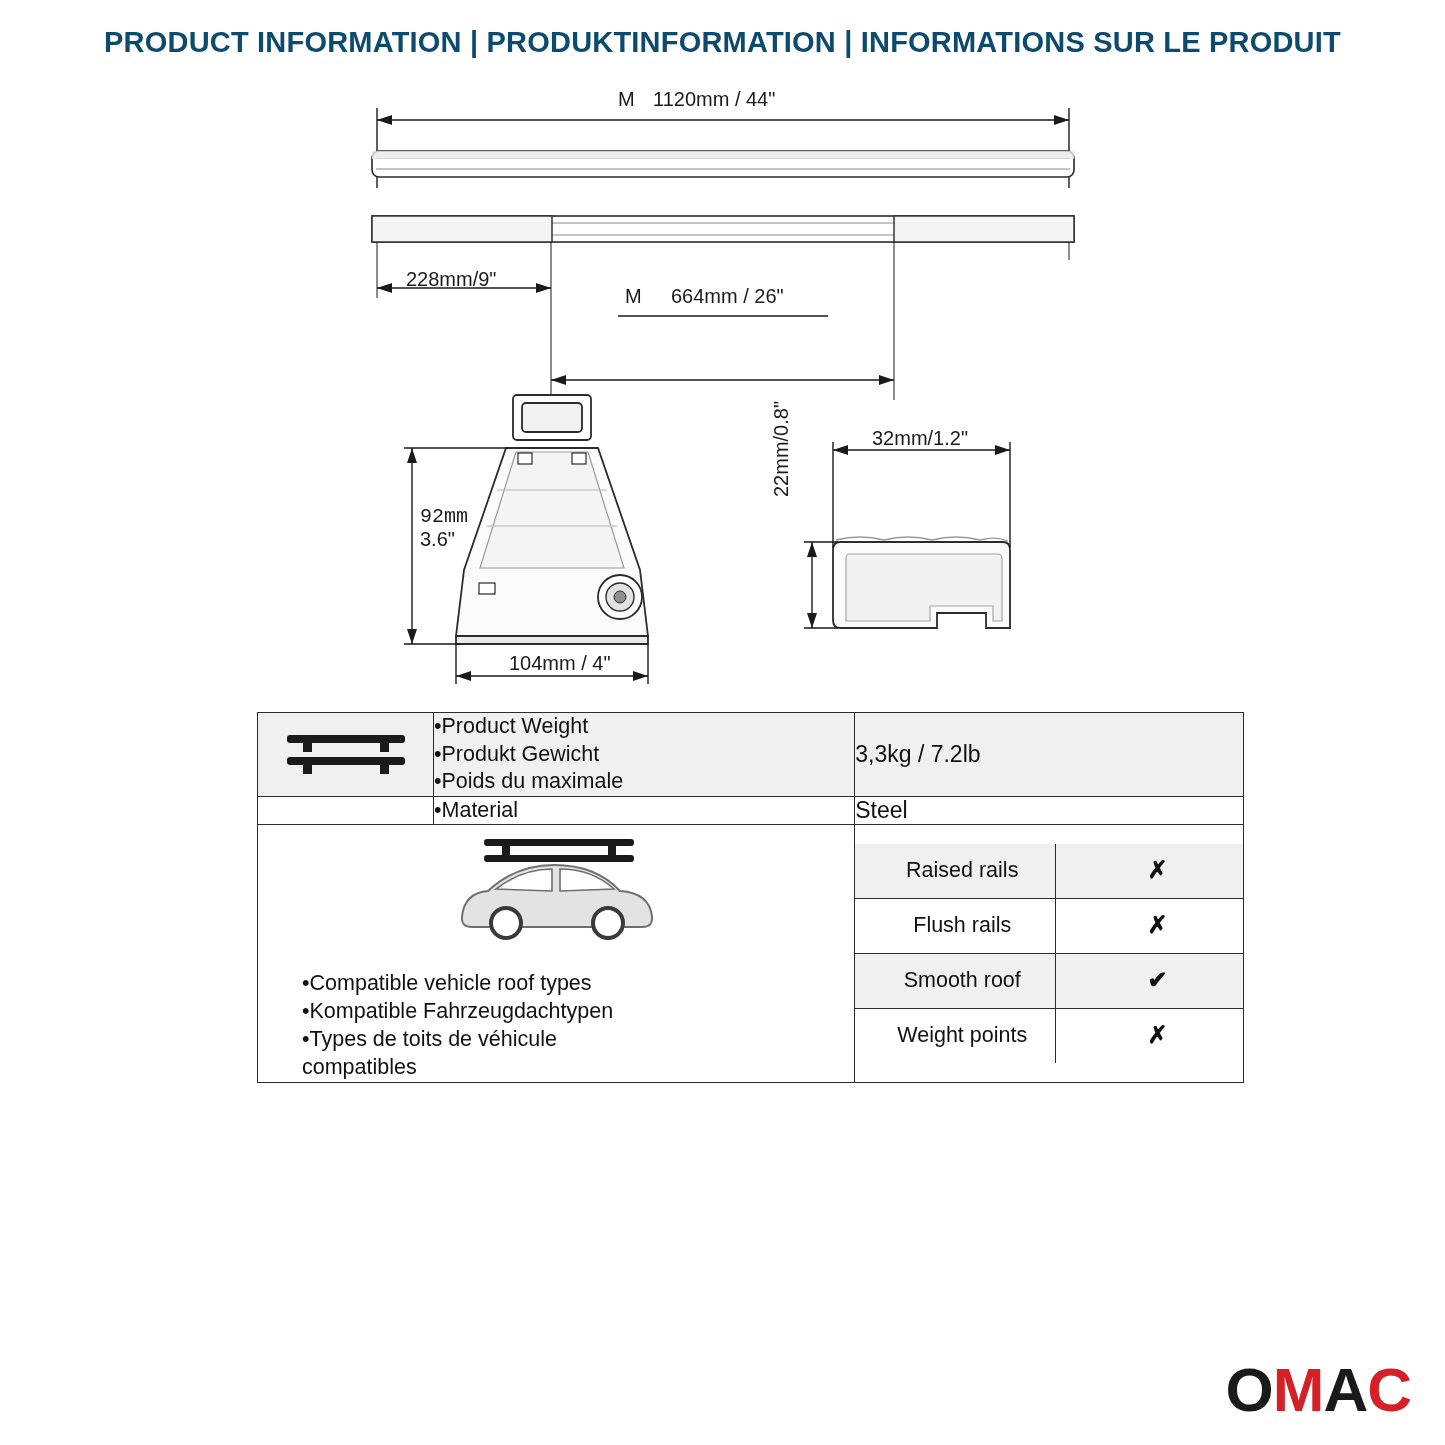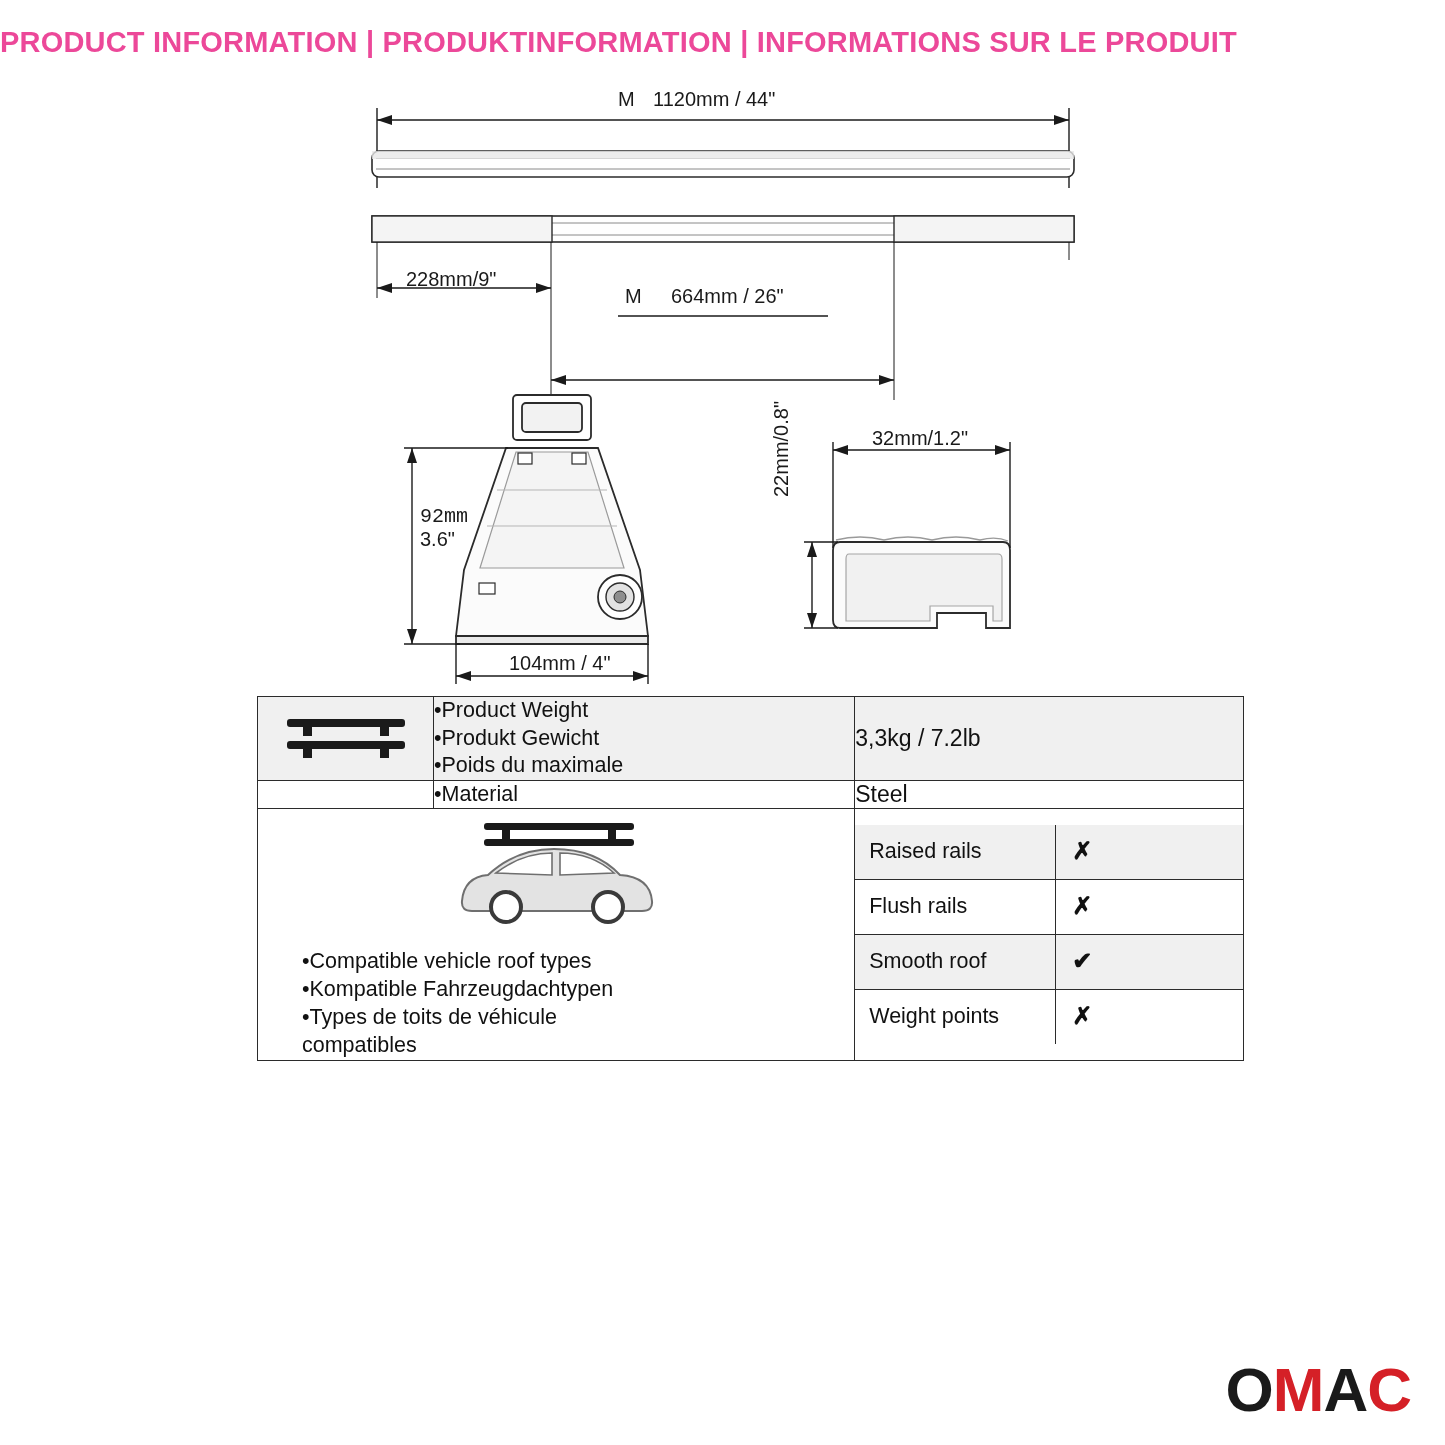--- a/index.html
+++ b/index.html
@@ -17,42 +17,42 @@
     height: 1445px;
     background: #ffffff;
     overflow: hidden;
   }
 
   
   .header-title {
     position: absolute;
     left: 0;
     top: 26px;
-    width: 1194px;
+    width: 1445px;
     text-align: center;
     font-size: 29px;
     font-weight: bold;
     letter-spacing: 0.2px;
-    color: #ec4899;
+    color: #0c4a6e;
     white-space: nowrap;
   }
 
   
   .dim {
     position: absolute;
     font-size: 20px;
     color: #1a1a1a;
     white-space: nowrap;
   }
 
   
   .spec-table {
     position: absolute;
     left: 257px;
-    top: 696px;
+    top: 712px;
     width: 987px;
     border-collapse: collapse;
     font-size: 21px;
   }
   .spec-table td {
     border: 1px solid #2b2b2b;
     vertical-align: middle;
     padding: 0;
   }
   .cell-icon {
@@ -86,20 +86,21 @@
     line-height: 1;
   }
 
   .sub-table {
     width: 100%;
     border-collapse: collapse;
   }
   .sub-table td {
     border: 1px solid #2b2b2b;
     font-size: 21.5px;
+    text-align: center;
   }
   .sub-table tr td:first-child {
     border-left: none;
     width: 186px;
     padding: 14px 0 14px 14px;
   }
   .sub-table tr td:last-child {
     border-right: none;
     padding: 14px 0 14px 16px;
   }
@@ -112,21 +113,21 @@
   }
   .roof-inner {
     padding: 6px 0 16px 0;
     text-align: center;
   }
   .roof-text {
     text-align: left;
     padding-left: 44px;
     font-size: 21.5px;
     line-height: 1.3;
-    margin-top: 2px;
+    margin-top: 8px;
   }
 
   
   .logo {
     position: absolute;
     right: 34px;
     bottom: 24px;
     font-size: 62px;
     font-weight: bold;
     letter-spacing: -1px;

